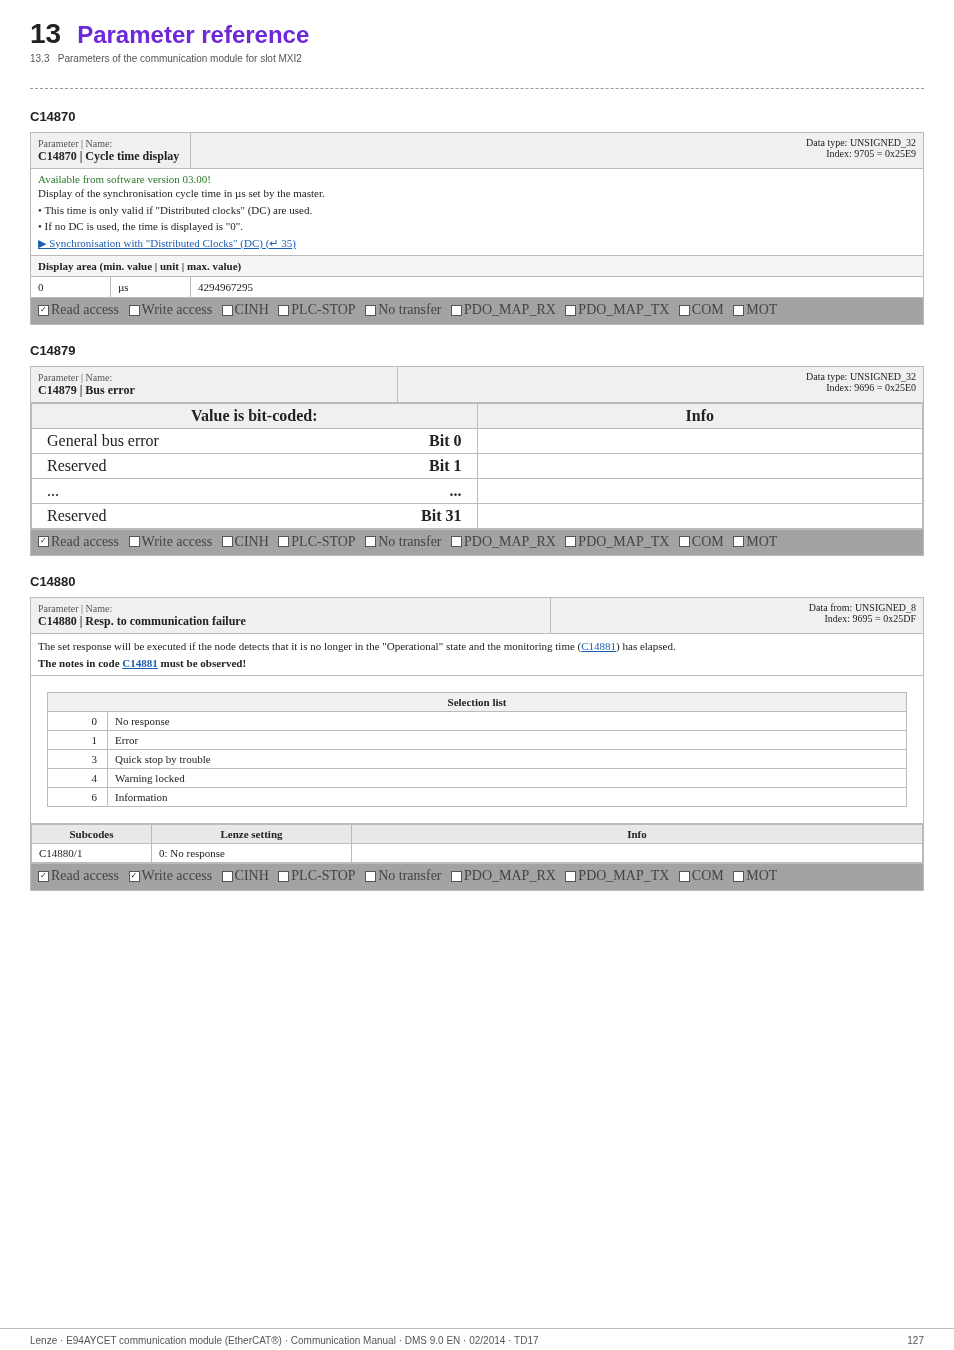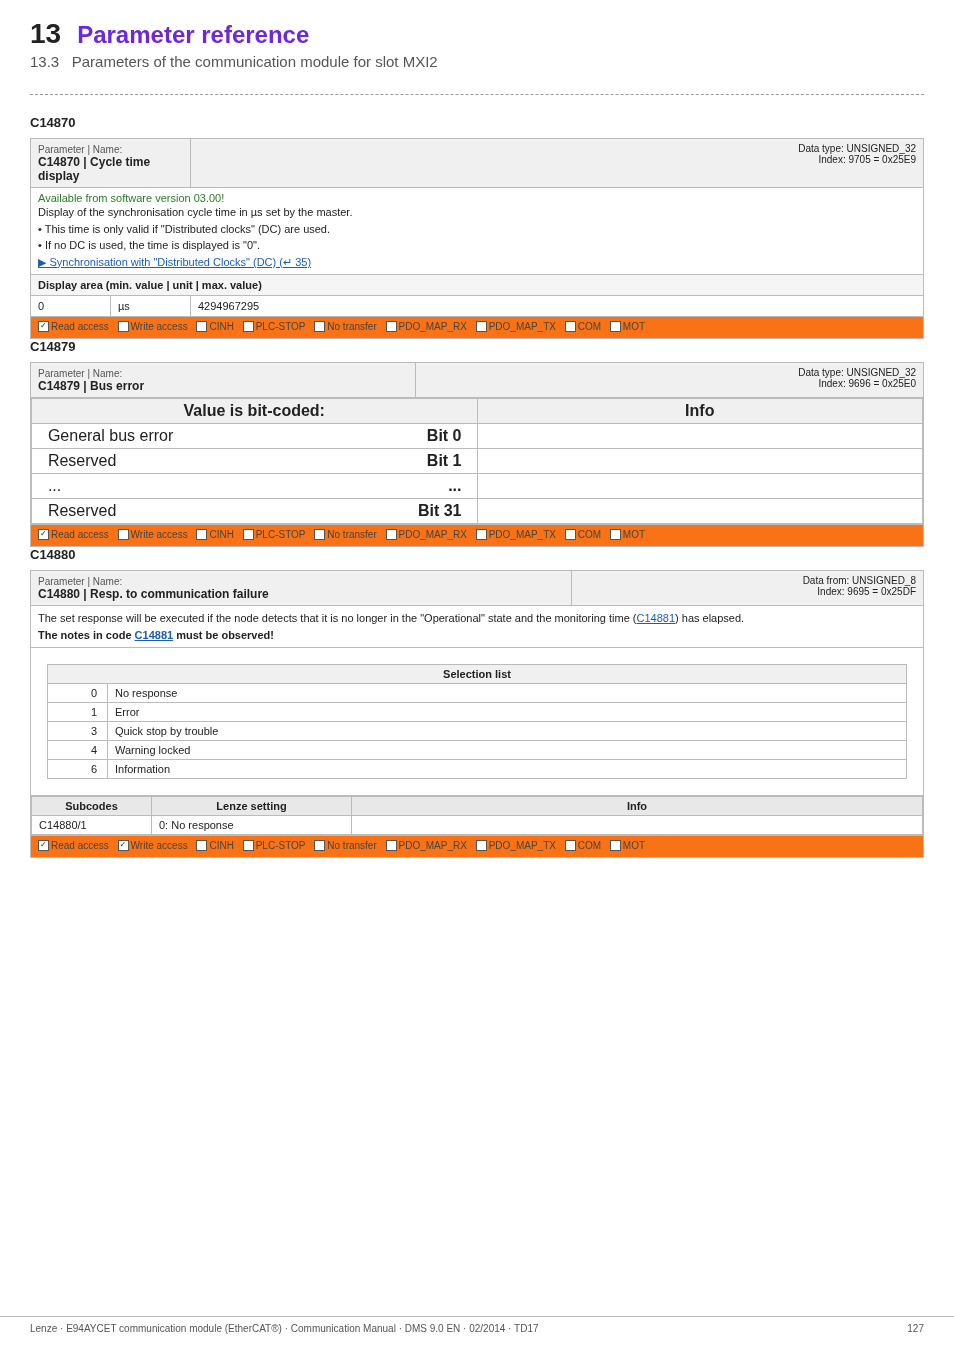--- a/index.html
+++ b/index.html
@@ -23,40 +23,42 @@
       font-weight: bold;
       color: #222;
       line-height: 1;
     }
     .page-title {
       font-size: 24px;
       font-weight: bold;
       color: #6d28d9;
     }
     .section-heading {
-      font-size: 15px;
+      font-size: 10px;
       color: #555;
       margin-bottom: 24px;
     }
     .divider {
       border: none;
       border-top: 1px dashed #999;
       margin: 14px 0 20px 0;
     }
     .section-label {
       font-size: 13px;
       font-weight: bold;
       color: #222;
       margin-bottom: 8px;
     }
     .param-table {
       width: 100%;
       border-collapse: collapse;
       border: 1px solid #bbb;
-      font-size: 11px;
+      margin-bottom: 18px;
+      font-size: 11px;
+      font-family: Liberation Serif, serif;
     }
     .param-table td, .param-table th {
       border: 1px solid #bbb;
       padding: 4px 7px;
       vertical-align: top;
     }
     .param-header-row {
       background: #f0f0f0;
     }
     .param-name-cell {
@@ -84,23 +86,23 @@
       color: #1a5fb4;
       text-decoration: underline;
       cursor: pointer;
     }
     .display-area-header {
       font-weight: bold;
       font-size: 11px;
       background: #f5f5f5;
     }
     .access-row {
-      font-size: 10px;
+      font-size: 14px;
       color: #444;
-      background: #f97316;
+      background: #a3a3a3;
     }
     .checkbox-label {
       display: inline-flex;
       align-items: center;
       gap: 2px;
       margin-right: 6px;
       white-space: nowrap;
     }
     .cb-checked {
       width: 11px;
@@ -159,21 +161,21 @@
     .subcodes-table td, .subcodes-table th {
       border: 1px solid #bbb;
       padding: 3px 7px;
     }
     .subcodes-table th {
       background: #e8e8e8;
       font-weight: bold;
     }
     .footer {
       position: fixed;
-      bottom: 16px;
+      bottom: 4px;
       left: 0;
       width: 954px;
       display: flex;
       justify-content: space-between;
       align-items: center;
       font-size: 10px;
       color: #555;
       padding: 0 30px;
       border-top: 1px solid #bbb;
       padding-top: 6px;

